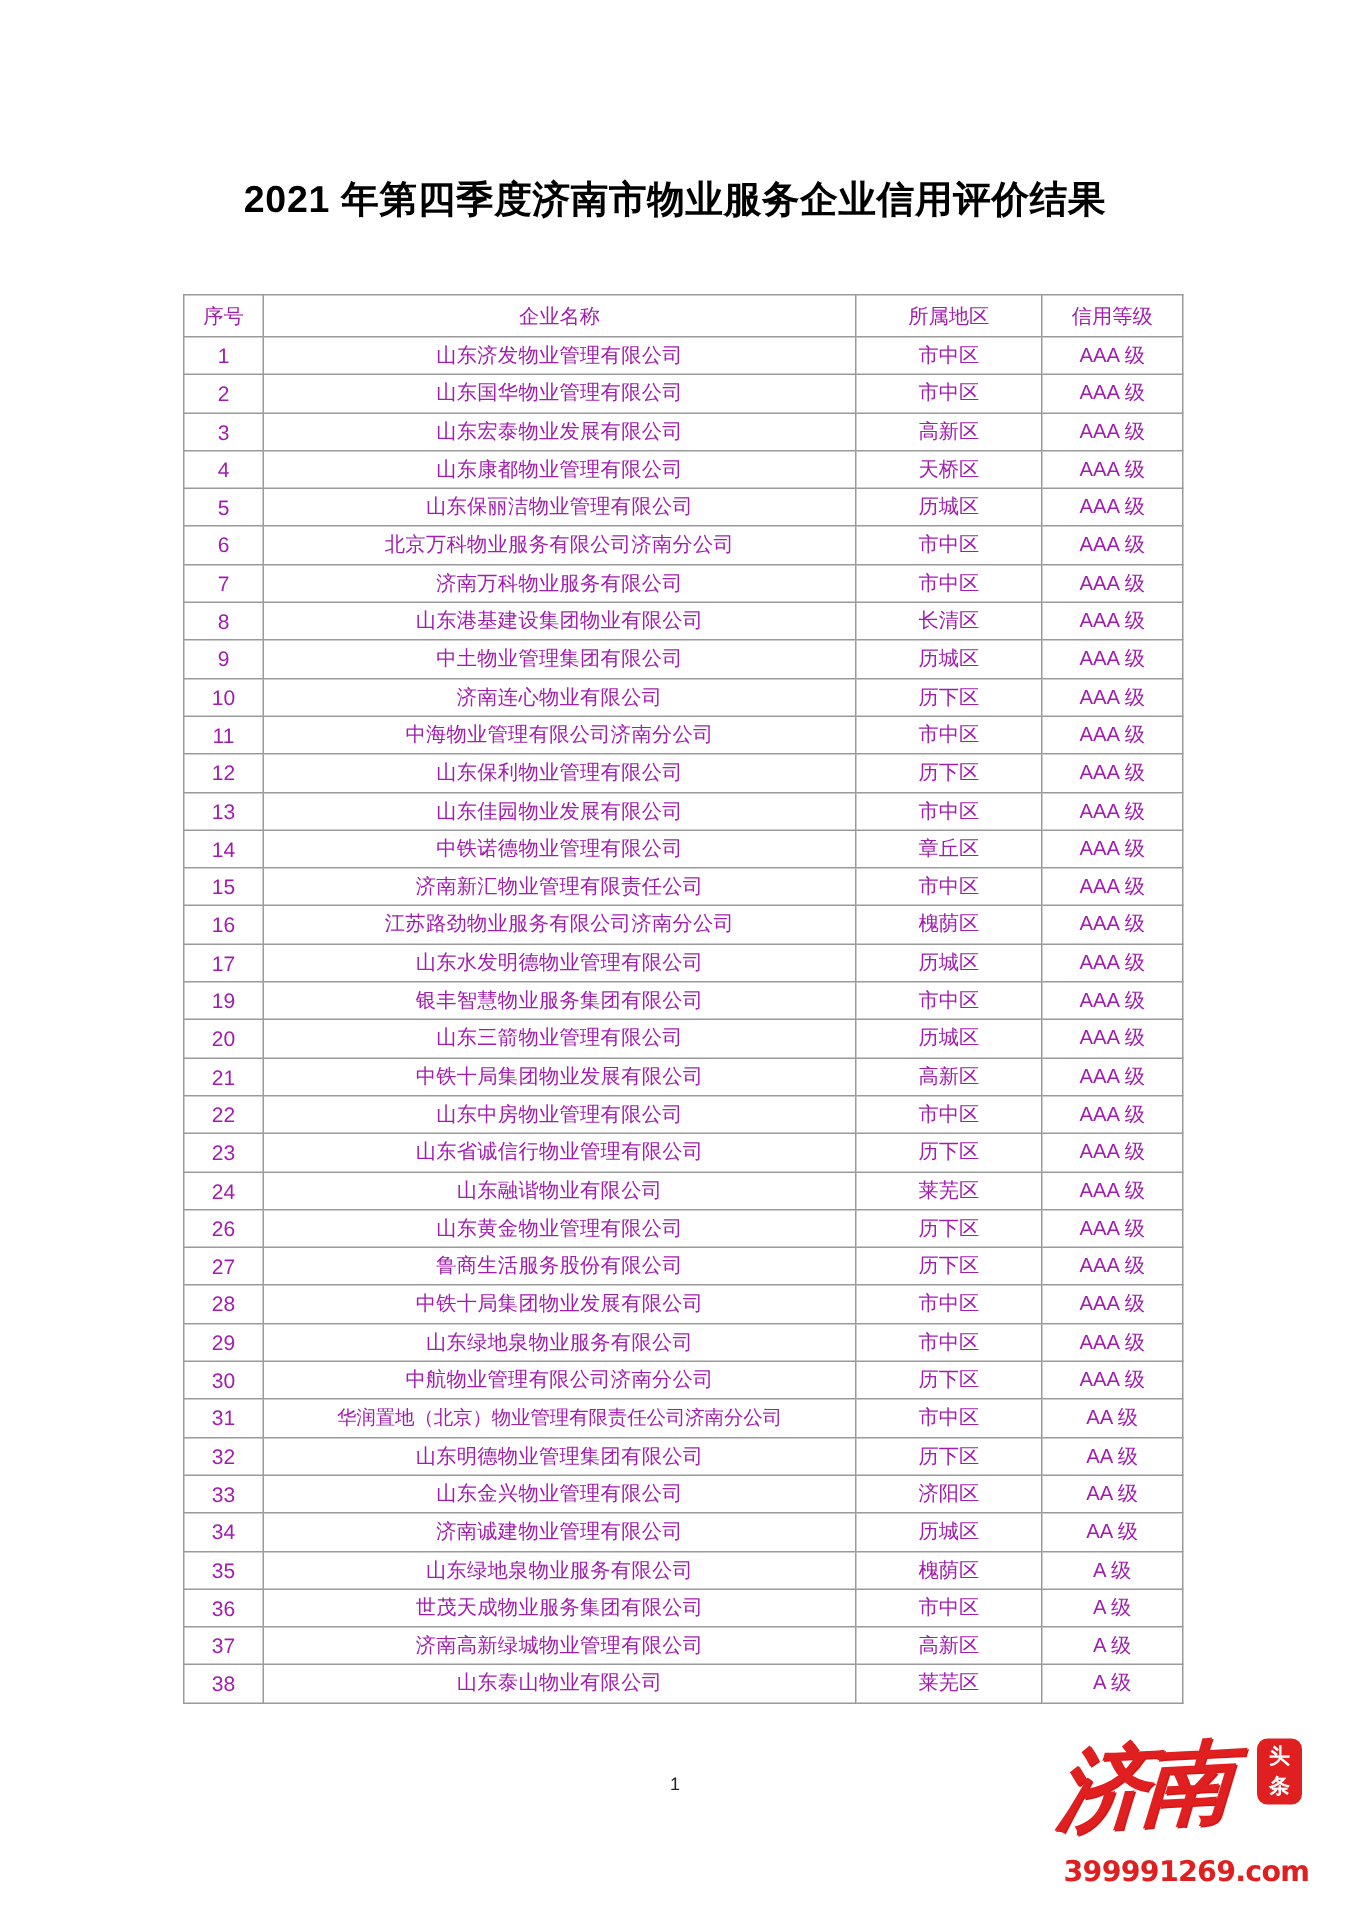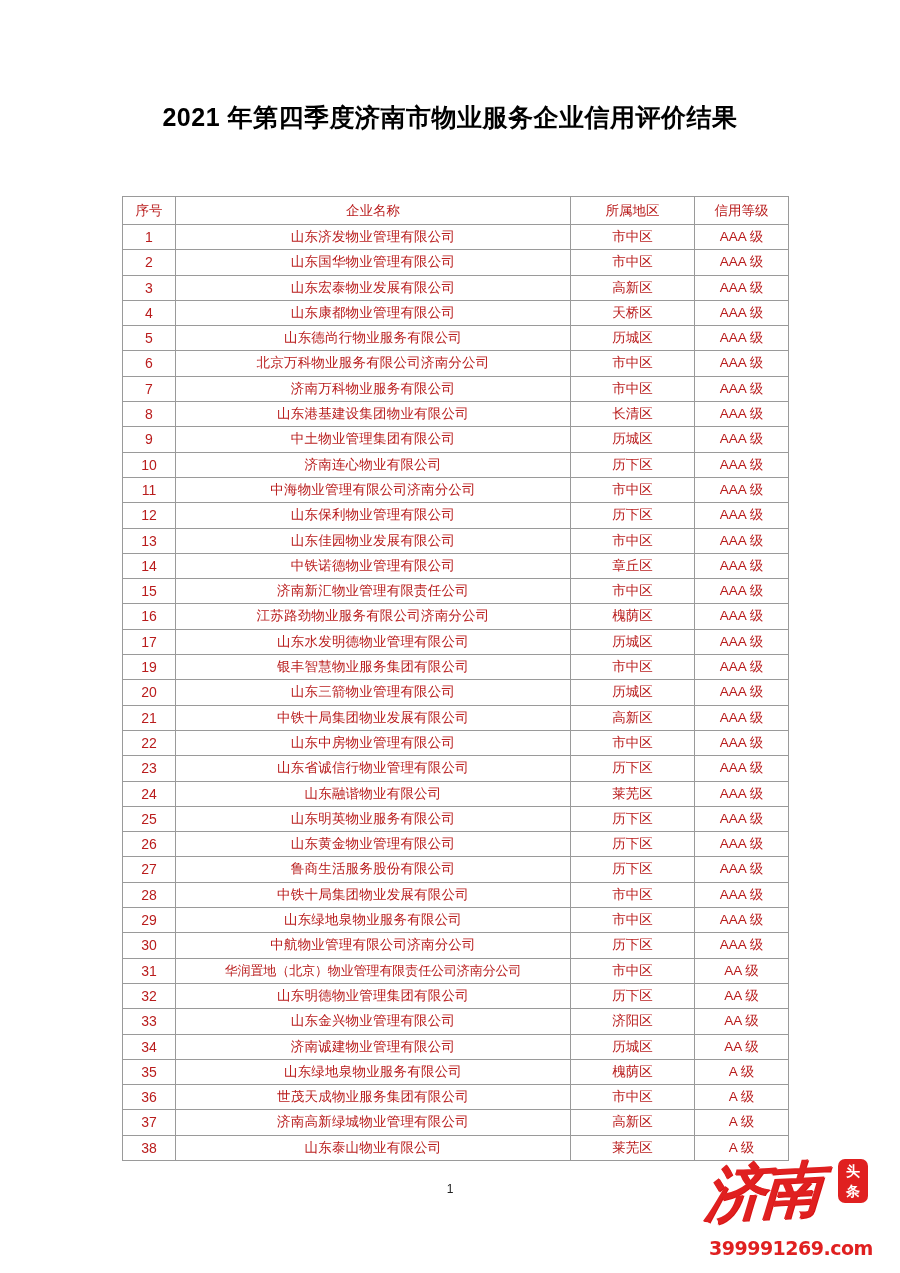--- a/index.html
+++ b/index.html
@@ -19,21 +19,21 @@
 
   .page {
     position: absolute;
     inset: 0;
     background: #ffffff;
   }
 
   
   .doc-title {
     position: absolute;
-    top: 100px;
+    top: 116px;
     left: 0;
     width: 900px;
     text-align: center;
     font-size: 25px;
     font-weight: 700;
     letter-spacing: 0.5px;
     line-height: 34px;
     color: #000000;
     white-space: nowrap;
   }
@@ -43,21 +43,21 @@
     position: absolute;
     top: 196px;
     left: 122px;
     width: 666px;
   }
   table.credit-table {
     width: 666px;
     border-collapse: collapse;
     table-layout: fixed;
     font-size: 13.5px;
-    color: #b91c1c;
+    color: #a21caf;
   }
   table.credit-table col.c-no    { width: 53px; }
   table.credit-table col.c-name  { width: 395px; }
   table.credit-table col.c-area  { width: 124px; }
   table.credit-table col.c-grade { width: 94px; }
 
   table.credit-table th,
   table.credit-table td {
     border: 1px solid #9a9a9a;
     text-align: center;
@@ -202,21 +202,21 @@
             <td class="cell-grade">AAA 级</td>
           </tr>
           <tr>
             <td class="cell-no">4</td>
             <td class="cell-name">山东康都物业管理有限公司</td>
             <td class="cell-area">天桥区</td>
             <td class="cell-grade">AAA 级</td>
           </tr>
           <tr>
             <td class="cell-no">5</td>
-            <td class="cell-name">山东德尚行物业服务有限公司</td>
+            <td class="cell-name">山东保丽洁物业管理有限公司</td>
             <td class="cell-area">历城区</td>
             <td class="cell-grade">AAA 级</td>
           </tr>
           <tr>
             <td class="cell-no">6</td>
             <td class="cell-name">北京万科物业服务有限公司济南分公司</td>
             <td class="cell-area">市中区</td>
             <td class="cell-grade">AAA 级</td>
           </tr>
           <tr>
@@ -312,26 +312,20 @@
           <tr>
             <td class="cell-no">23</td>
             <td class="cell-name">山东省诚信行物业管理有限公司</td>
             <td class="cell-area">历下区</td>
             <td class="cell-grade">AAA 级</td>
           </tr>
           <tr>
             <td class="cell-no">24</td>
             <td class="cell-name">山东融谐物业有限公司</td>
             <td class="cell-area">莱芜区</td>
-            <td class="cell-grade">AAA 级</td>
-          </tr>
-          <tr>
-            <td class="cell-no">25</td>
-            <td class="cell-name">山东明英物业服务有限公司</td>
-            <td class="cell-area">历下区</td>
             <td class="cell-grade">AAA 级</td>
           </tr>
           <tr>
             <td class="cell-no">26</td>
             <td class="cell-name">山东黄金物业管理有限公司</td>
             <td class="cell-area">历下区</td>
             <td class="cell-grade">AAA 级</td>
           </tr>
           <tr>
             <td class="cell-no">27</td>

